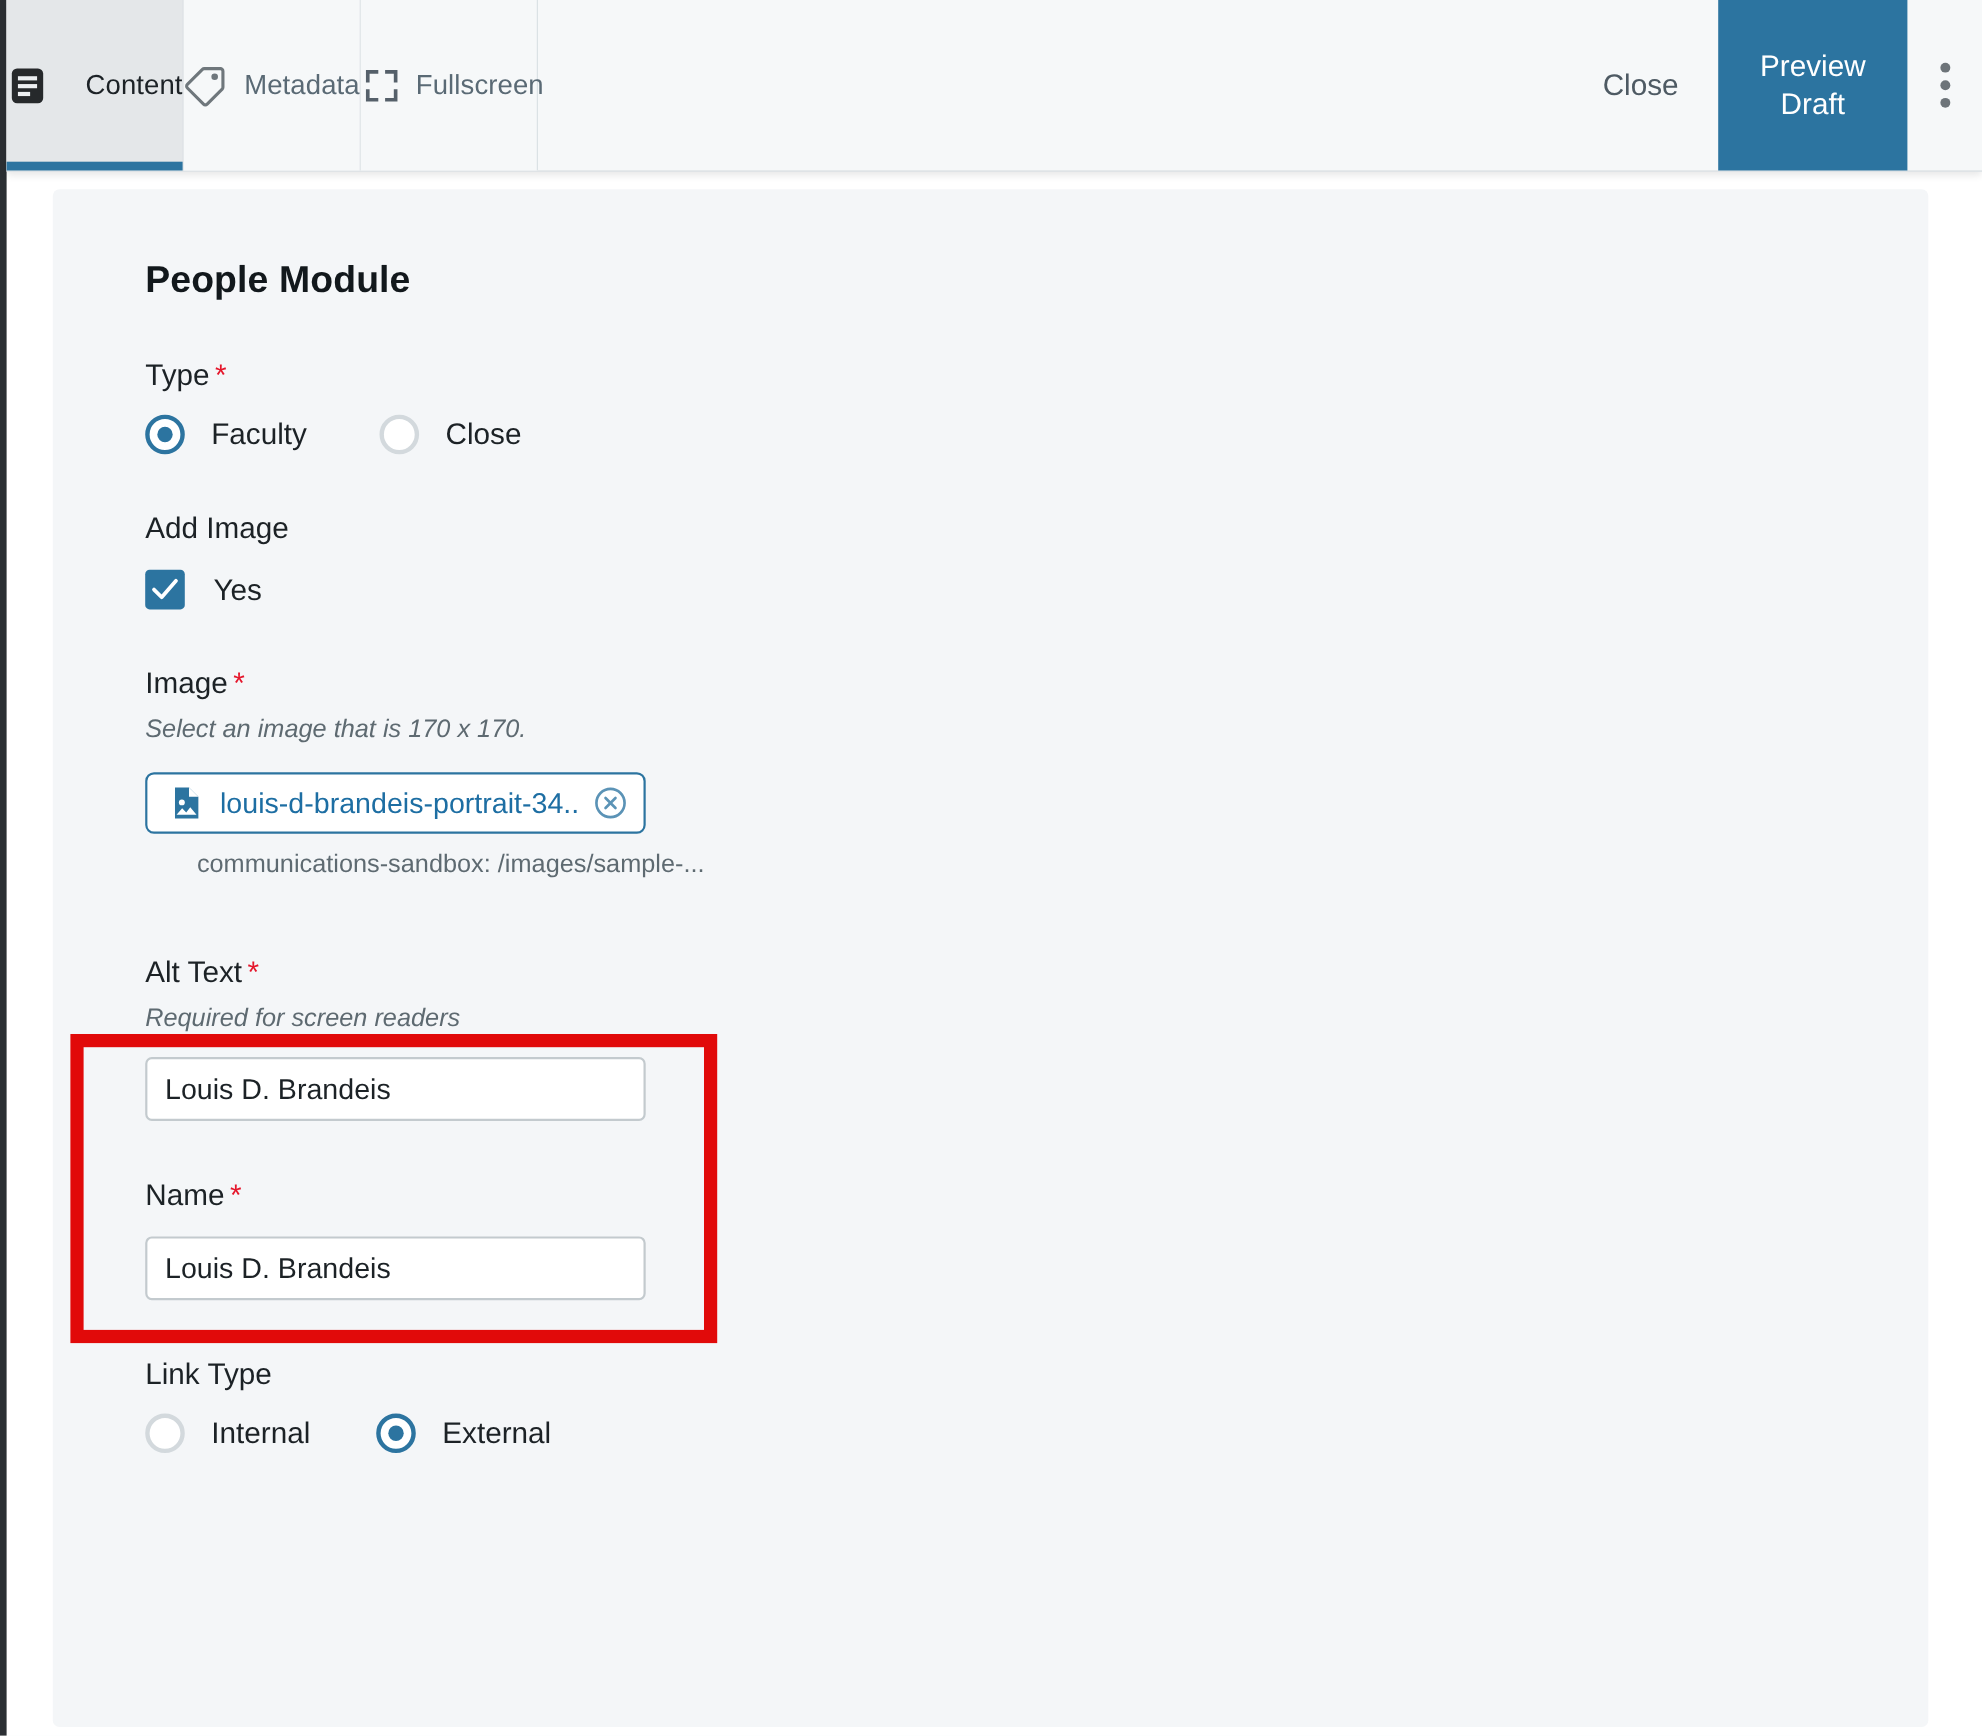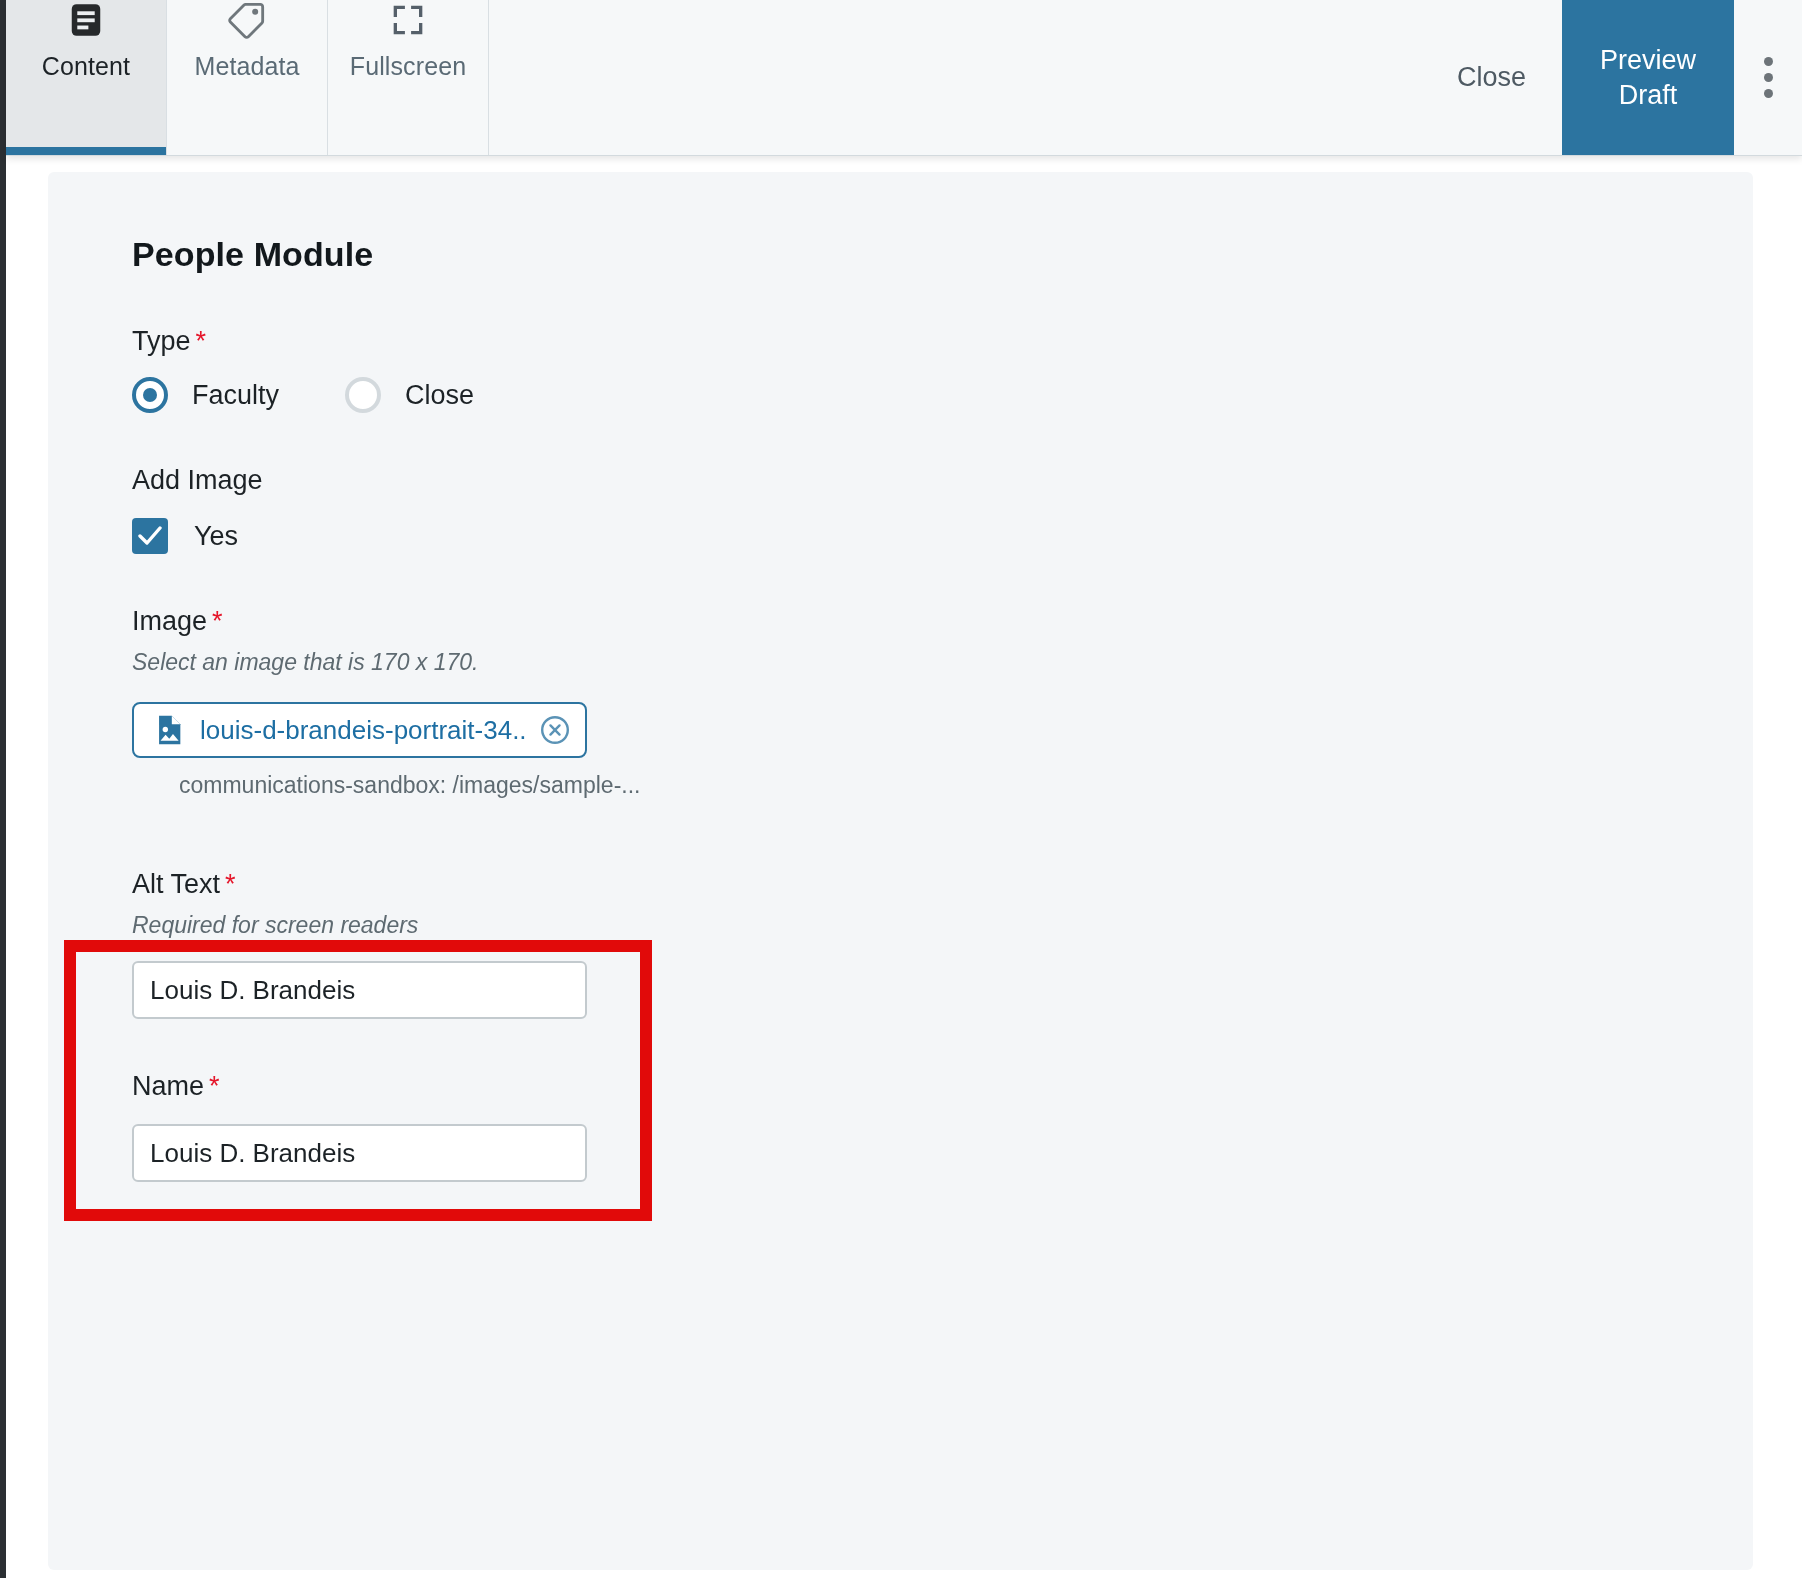--- a/index.html
+++ b/index.html
@@ -34,23 +34,23 @@
     border-bottom: 1px solid #d3dade;
     box-shadow: 0 3px 7px rgba(0,0,0,0.10);
     display: flex;
     align-items: stretch;
     box-sizing: border-box;
   }
 
   .tab {
     width: 160px;
     display: flex;
-    flex-direction: column;
-    align-items: center;
-    justify-content: flex-start;
+    flex-direction: row;
+    align-items: center;
+    justify-content: space-between;
     gap: 12px;
     border-right: 1px solid #d9dfe3;
     position: relative;
     cursor: pointer;
     background: #f6f8f9;
   }
   .tab .tab-label {
     font-size: 25px;
     color: #5a6a75;
     letter-spacing: 0.1px;
@@ -389,15 +389,28 @@
     <input class="text-input" type="text" value="Louis D. Brandeis" style="">
   </div>
 
   <div class="field" style="margin-top:52px;">
     <span class="field-label">
       <span>Name</span><span class="req">*</span>
     </span>
     <input class="text-input" type="text" value="Louis D. Brandeis" style="">
   </div>
 
+  <div class="field section-gap-lg">
+    <span class="field-label">Link Type</span>
+    <div class="radio-row">
+      <label class="radio-opt" style="margin-right:60px;">
+        <span class="radio"></span>
+        <span class="radio-label">Internal</span>
+      </label>
+      <label class="radio-opt">
+        <span class="radio checked"></span>
+        <span class="radio-label">External</span>
+      </label>
+    </div>
+  </div>
 
   <div class="annotation-box"></div>
 </div>
 
 </body></html>

